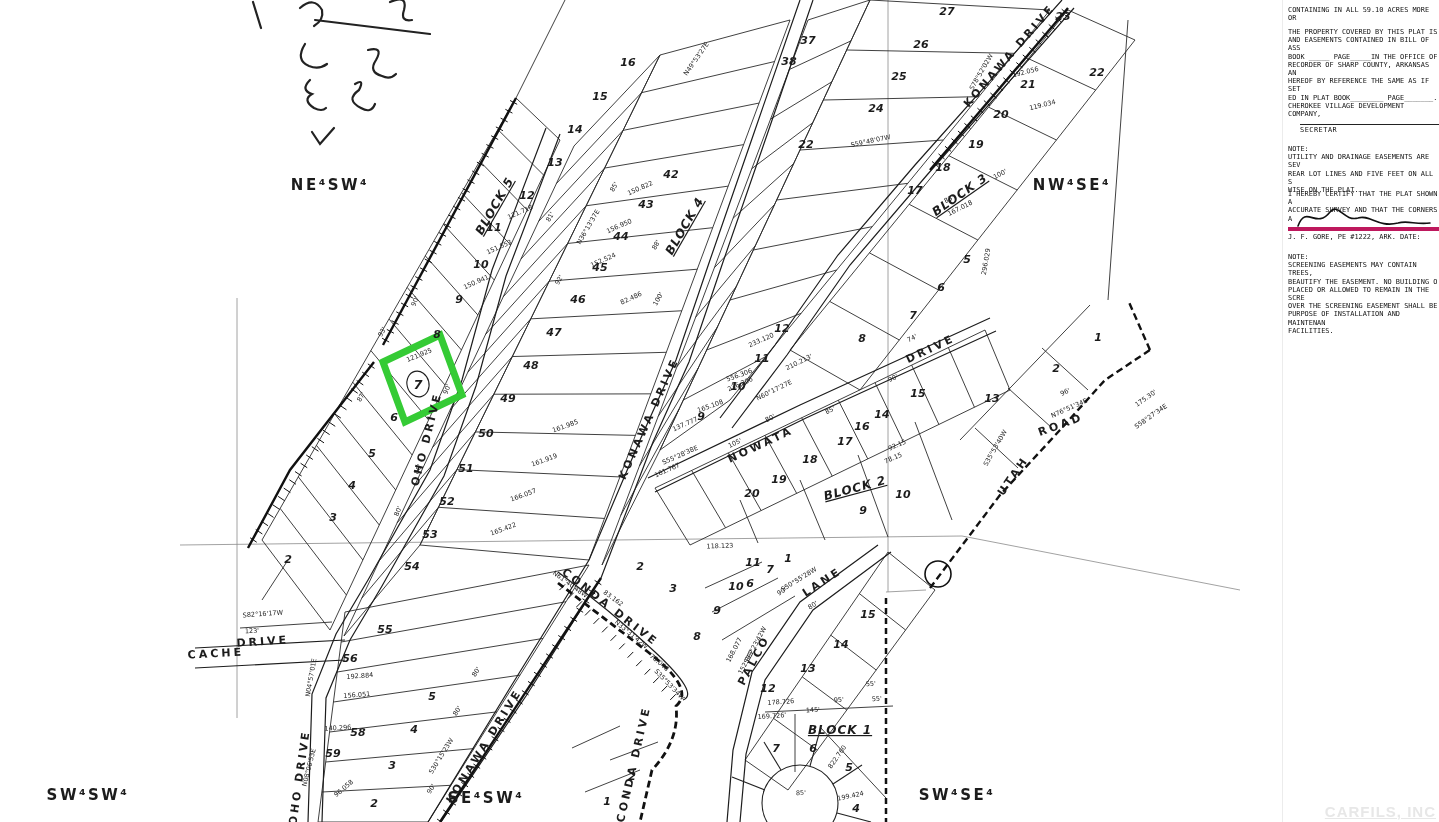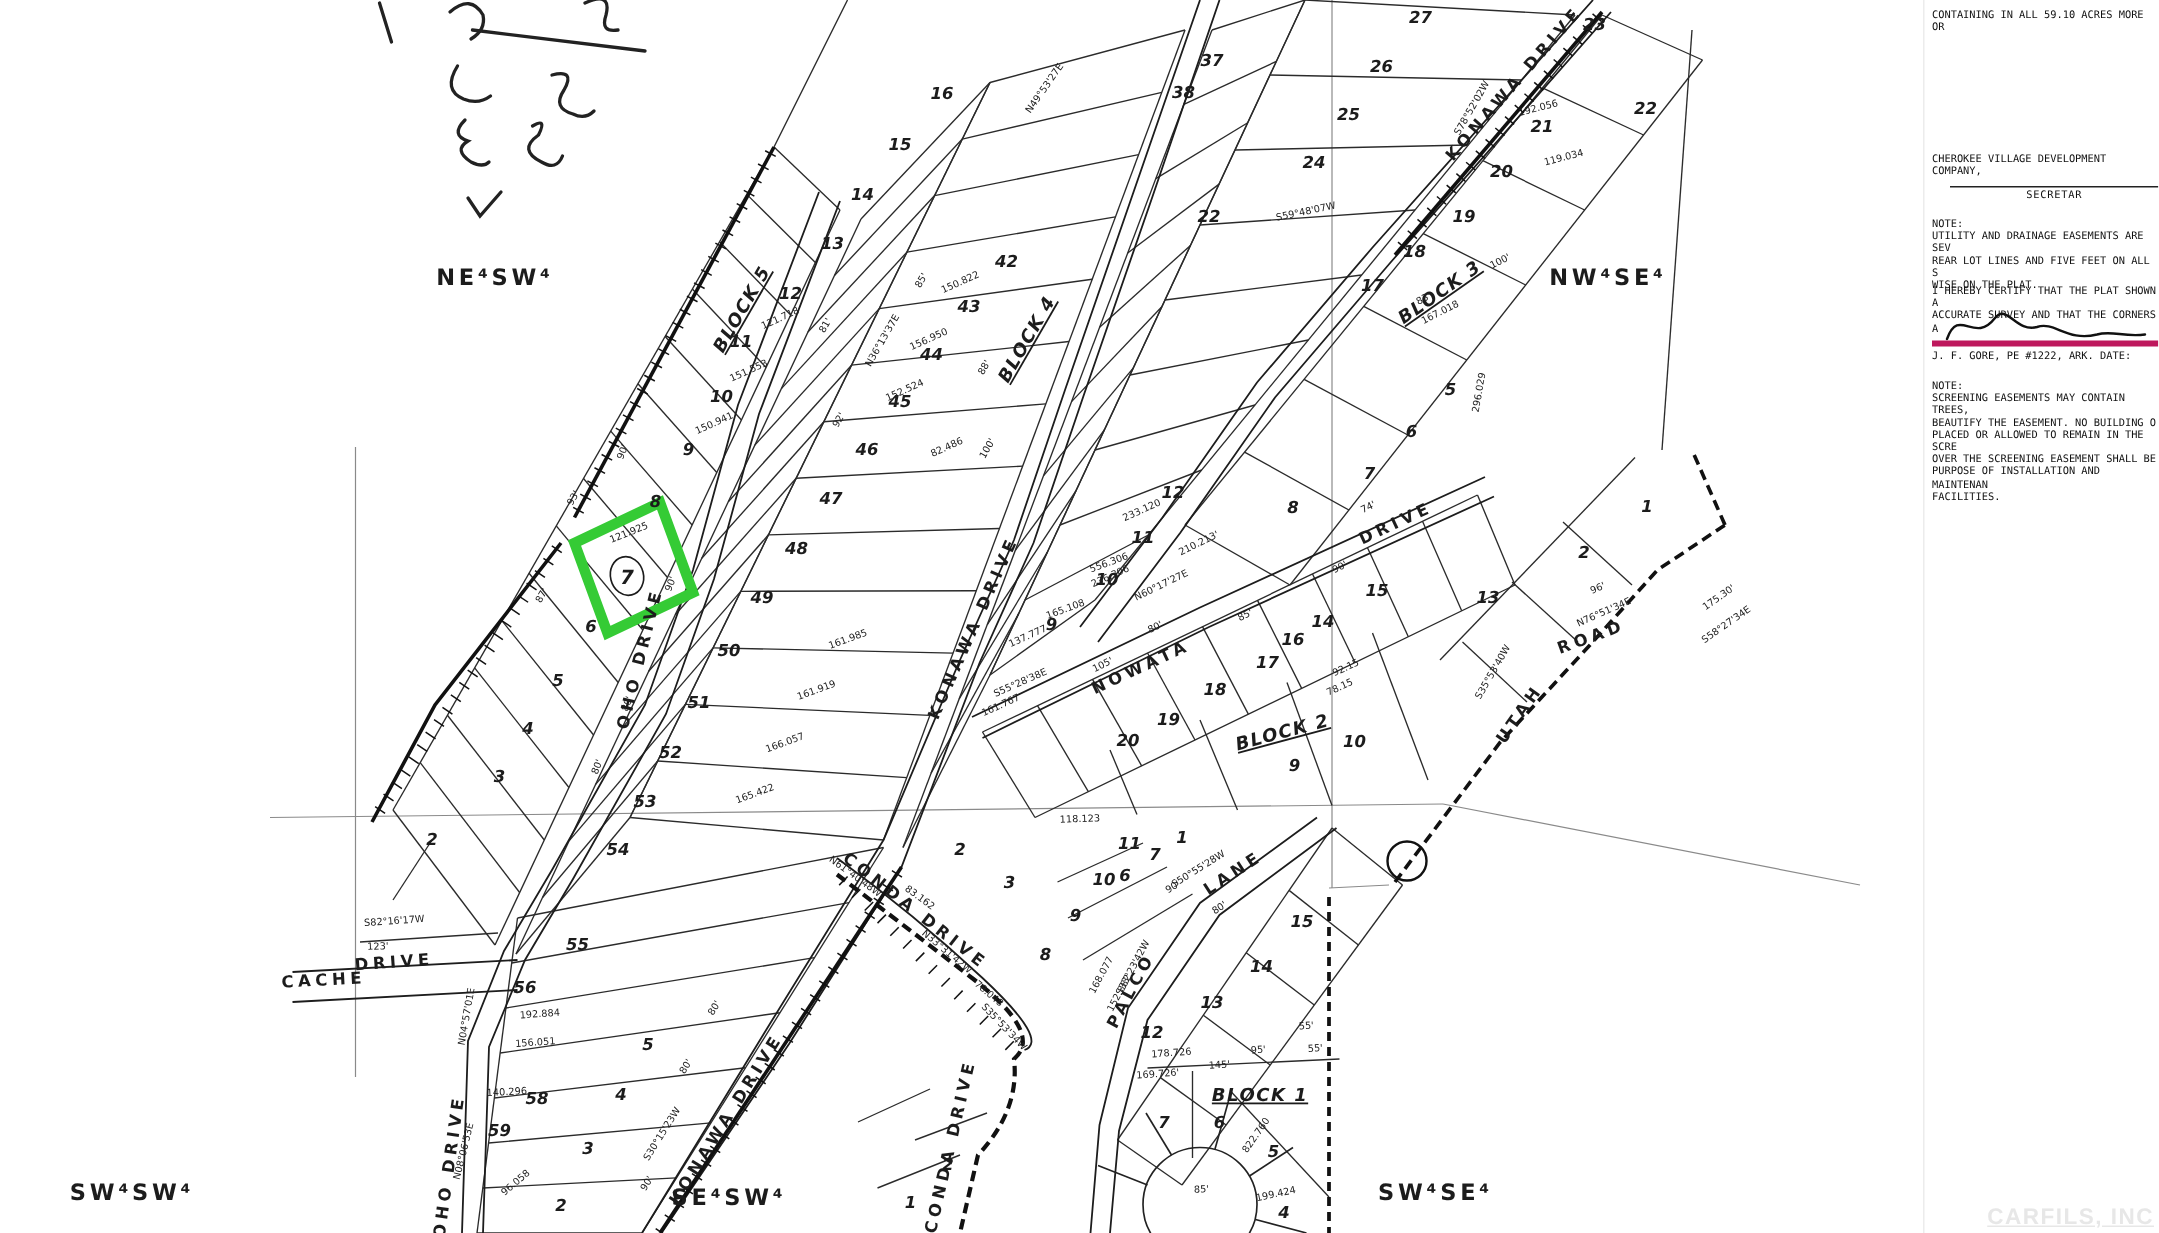--- a/index.html
+++ b/index.html
@@ -15,21 +15,21 @@
   .lot{font-size:11px;font-weight:600;font-style:italic;text-anchor:middle}
   .dim{font-size:6.5px;text-anchor:middle;fill:#222}
   .greenlot-num{font-size:13px;font-style:italic;font-weight:600;text-anchor:middle}
   
   .panel{position:absolute;left:1286px;top:0;width:153px;height:790px;background:#fff;
          font-family:"DejaVu Sans Mono","Liberation Mono",monospace;font-size:6.9px;
          line-height:8.2px;color:#111;overflow:hidden}
   .panel .blk{position:absolute;left:2px;right:0;white-space:pre-line}
   .seam{position:absolute;left:1282px;top:0;width:1px;height:822px;background:#ececec}
   .sec-line{position:absolute;left:14px;right:0;top:124px;border-top:1px solid #222;
-            text-align:center;padding-top:1px;letter-spacing:.5px}
+            text-align:left;padding-top:1px;letter-spacing:.5px}
   .sig-line{border-top:4px solid #be185d;padding-top:2px}
   .watermark{position:absolute;right:3px;bottom:2px;font-family:"Liberation Sans",sans-serif;
              font-size:15px;font-weight:700;letter-spacing:1px;color:#e7e7e7}
 </style>
 </head>
 <body>
 
 <svg id="plat" width="1439" height="822" viewBox="0 0 1439 822">
 
   <g stroke="#8a8a8a" stroke-width="0.8">
@@ -551,20 +551,26 @@
       <text transform="translate(478 673) rotate(-58)" class="dim">80'</text>
       <text transform="translate(433 790) rotate(-58)" class="dim">90'</text>
       <text transform="translate(1147 400) rotate(-35)" class="dim">175.30'</text>
       <text transform="translate(1152 418) rotate(-35)" class="dim">S58°27'34E</text>
     </g>
 </svg>
 
 <div class="seam"></div>
 <div class="panel">
   <div class="blk" style="top:6px">CONTAINING IN ALL 59.10 ACRES MORE OR</div>
+  <div class="blk" style="top:28px">THE PROPERTY COVERED BY THIS  PLAT IS
+AND EASEMENTS CONTAINED IN BILL OF ASS
+BOOK _____ PAGE_____IN  THE OFFICE OF
+RECORDER OF SHARP COUNTY, ARKANSAS  AN
+HEREOF BY REFERENCE THE SAME AS IF SET
+ED IN PLAT BOOK________ PAGE_______.</div>
   <div class="blk" style="top:102px">CHEROKEE VILLAGE DEVELOPMENT COMPANY,</div>
   <div class="sec-line">
     <span>SECRETAR</span>
   </div>
   <div class="blk" style="top:145px">NOTE:
 UTILITY AND DRAINAGE EASEMENTS ARE SEV
 REAR LOT LINES AND  FIVE FEET ON ALL S
 WISE ON THE PLAT.</div>
   <div class="blk" style="top:190px">I HEREBY CERTIFY THAT THE PLAT SHOWN A
 ACCURATE SURVEY AND THAT THE CORNERS A</div>

